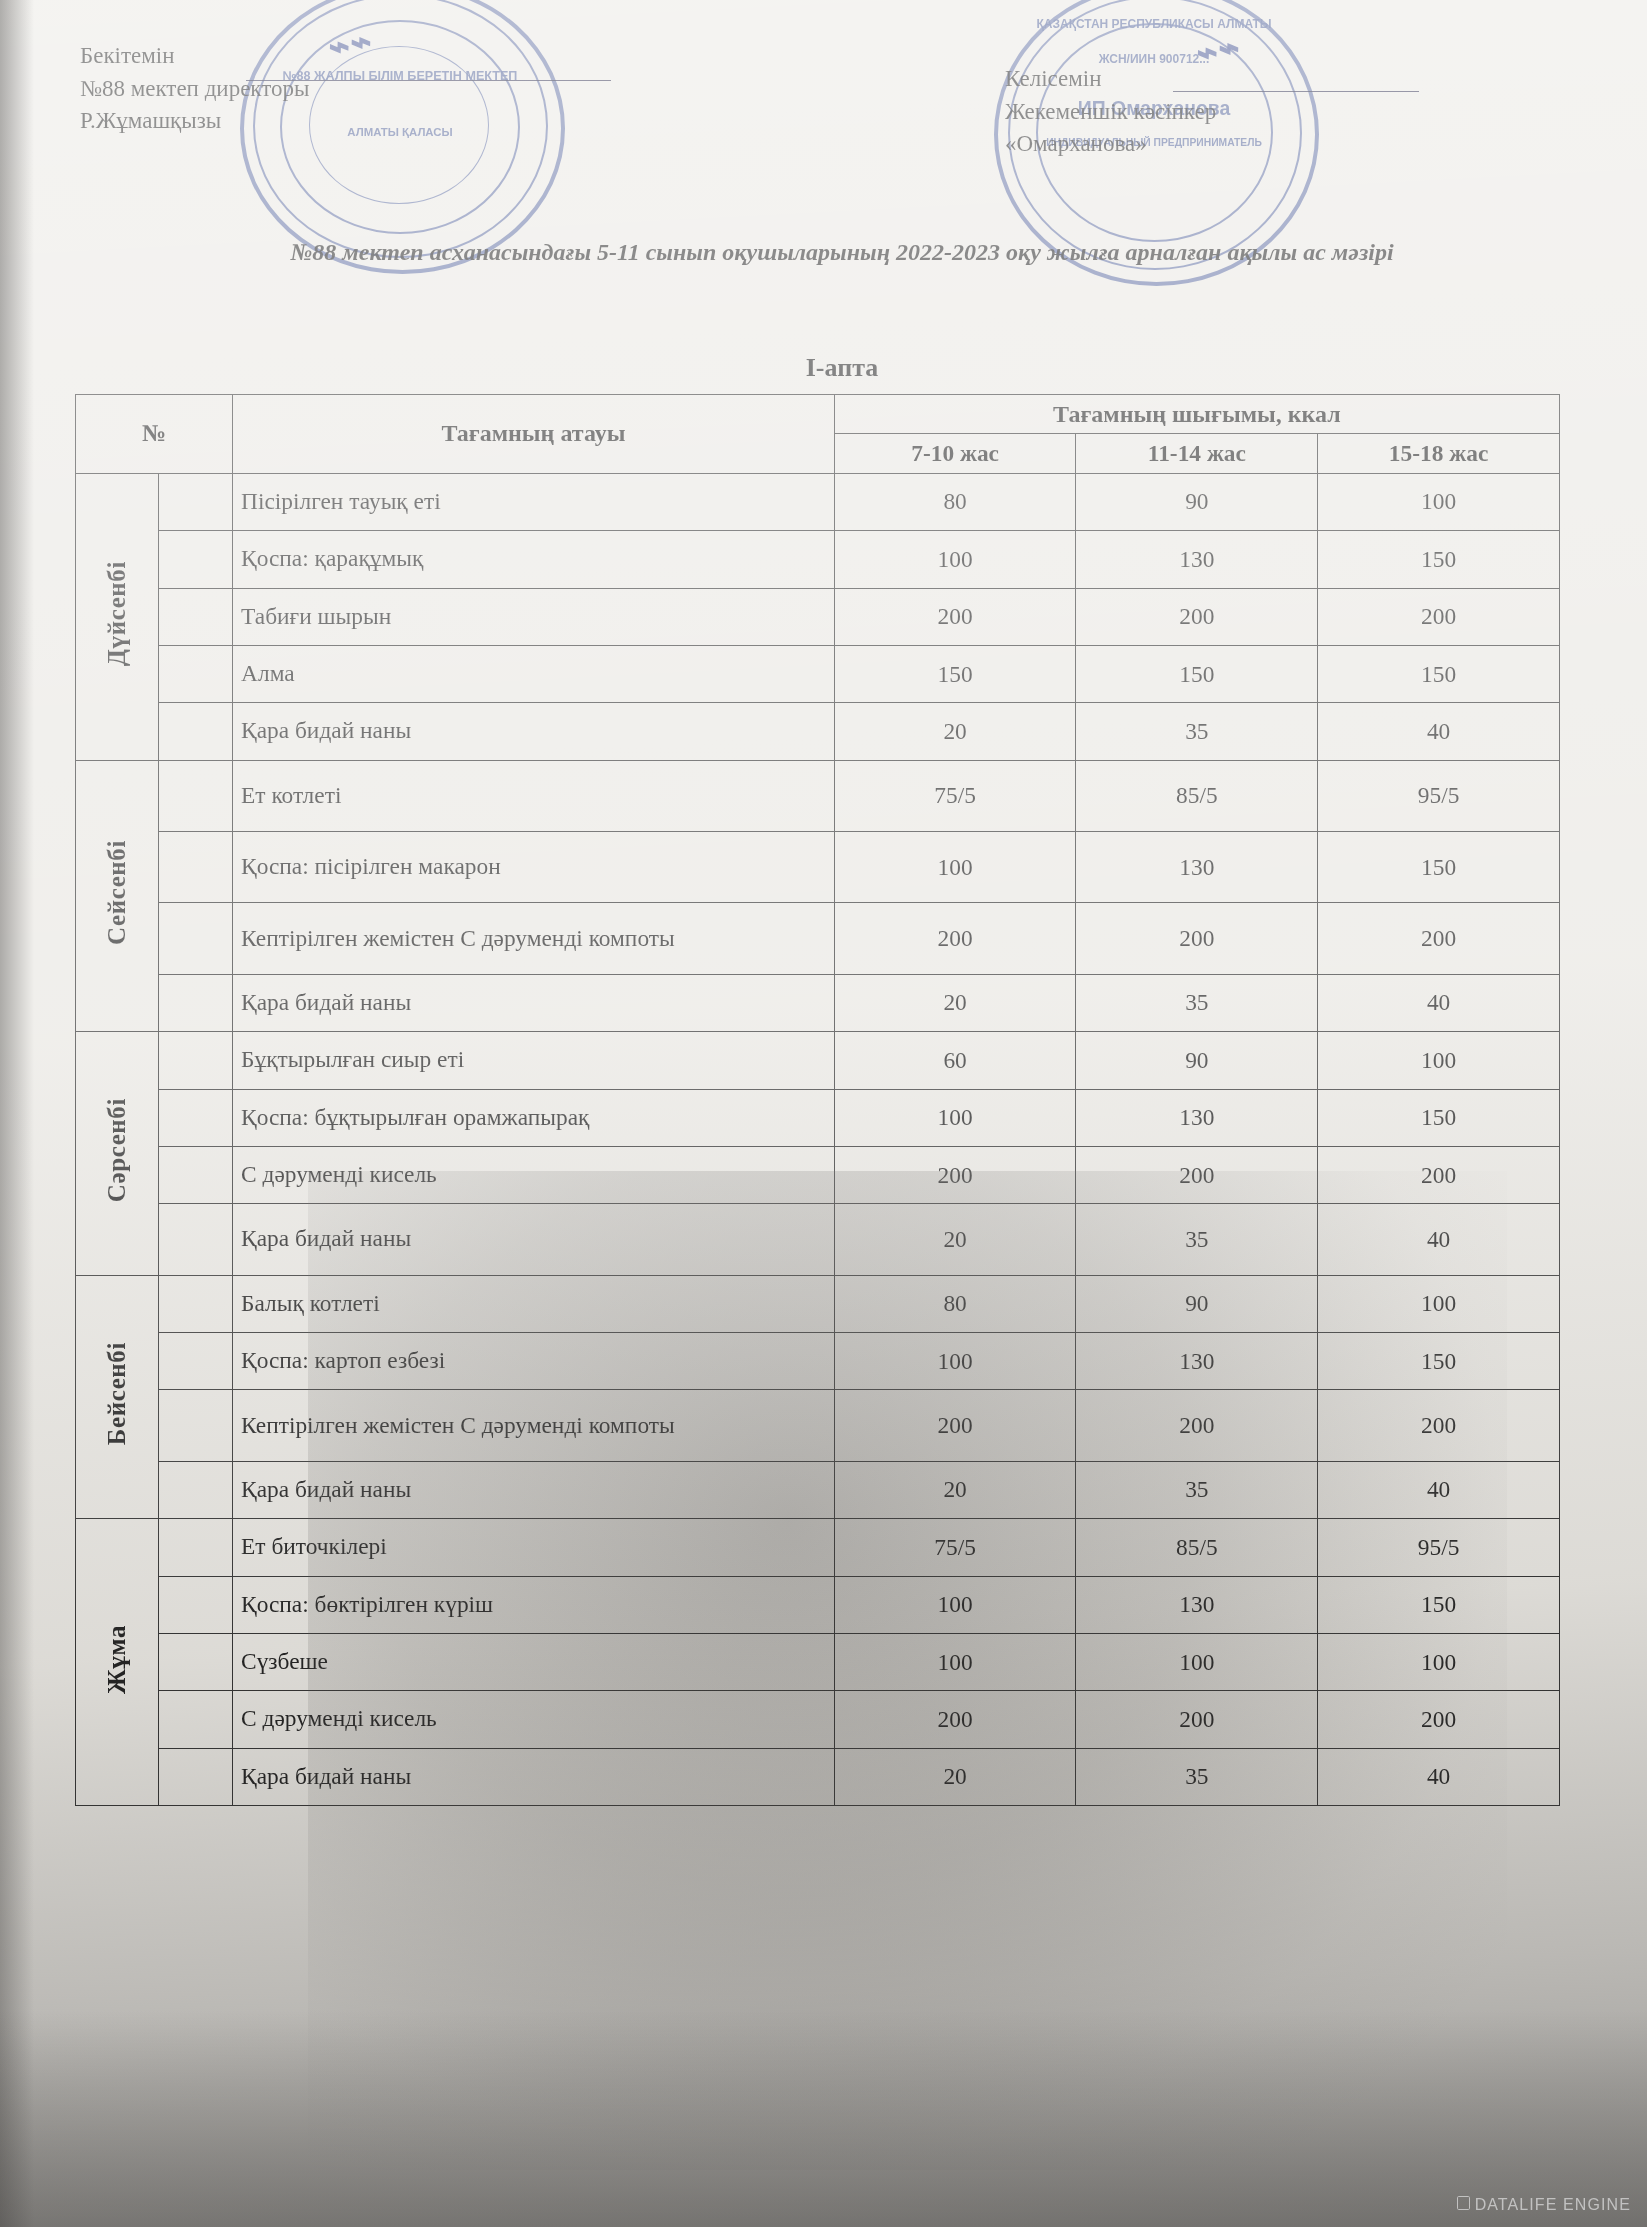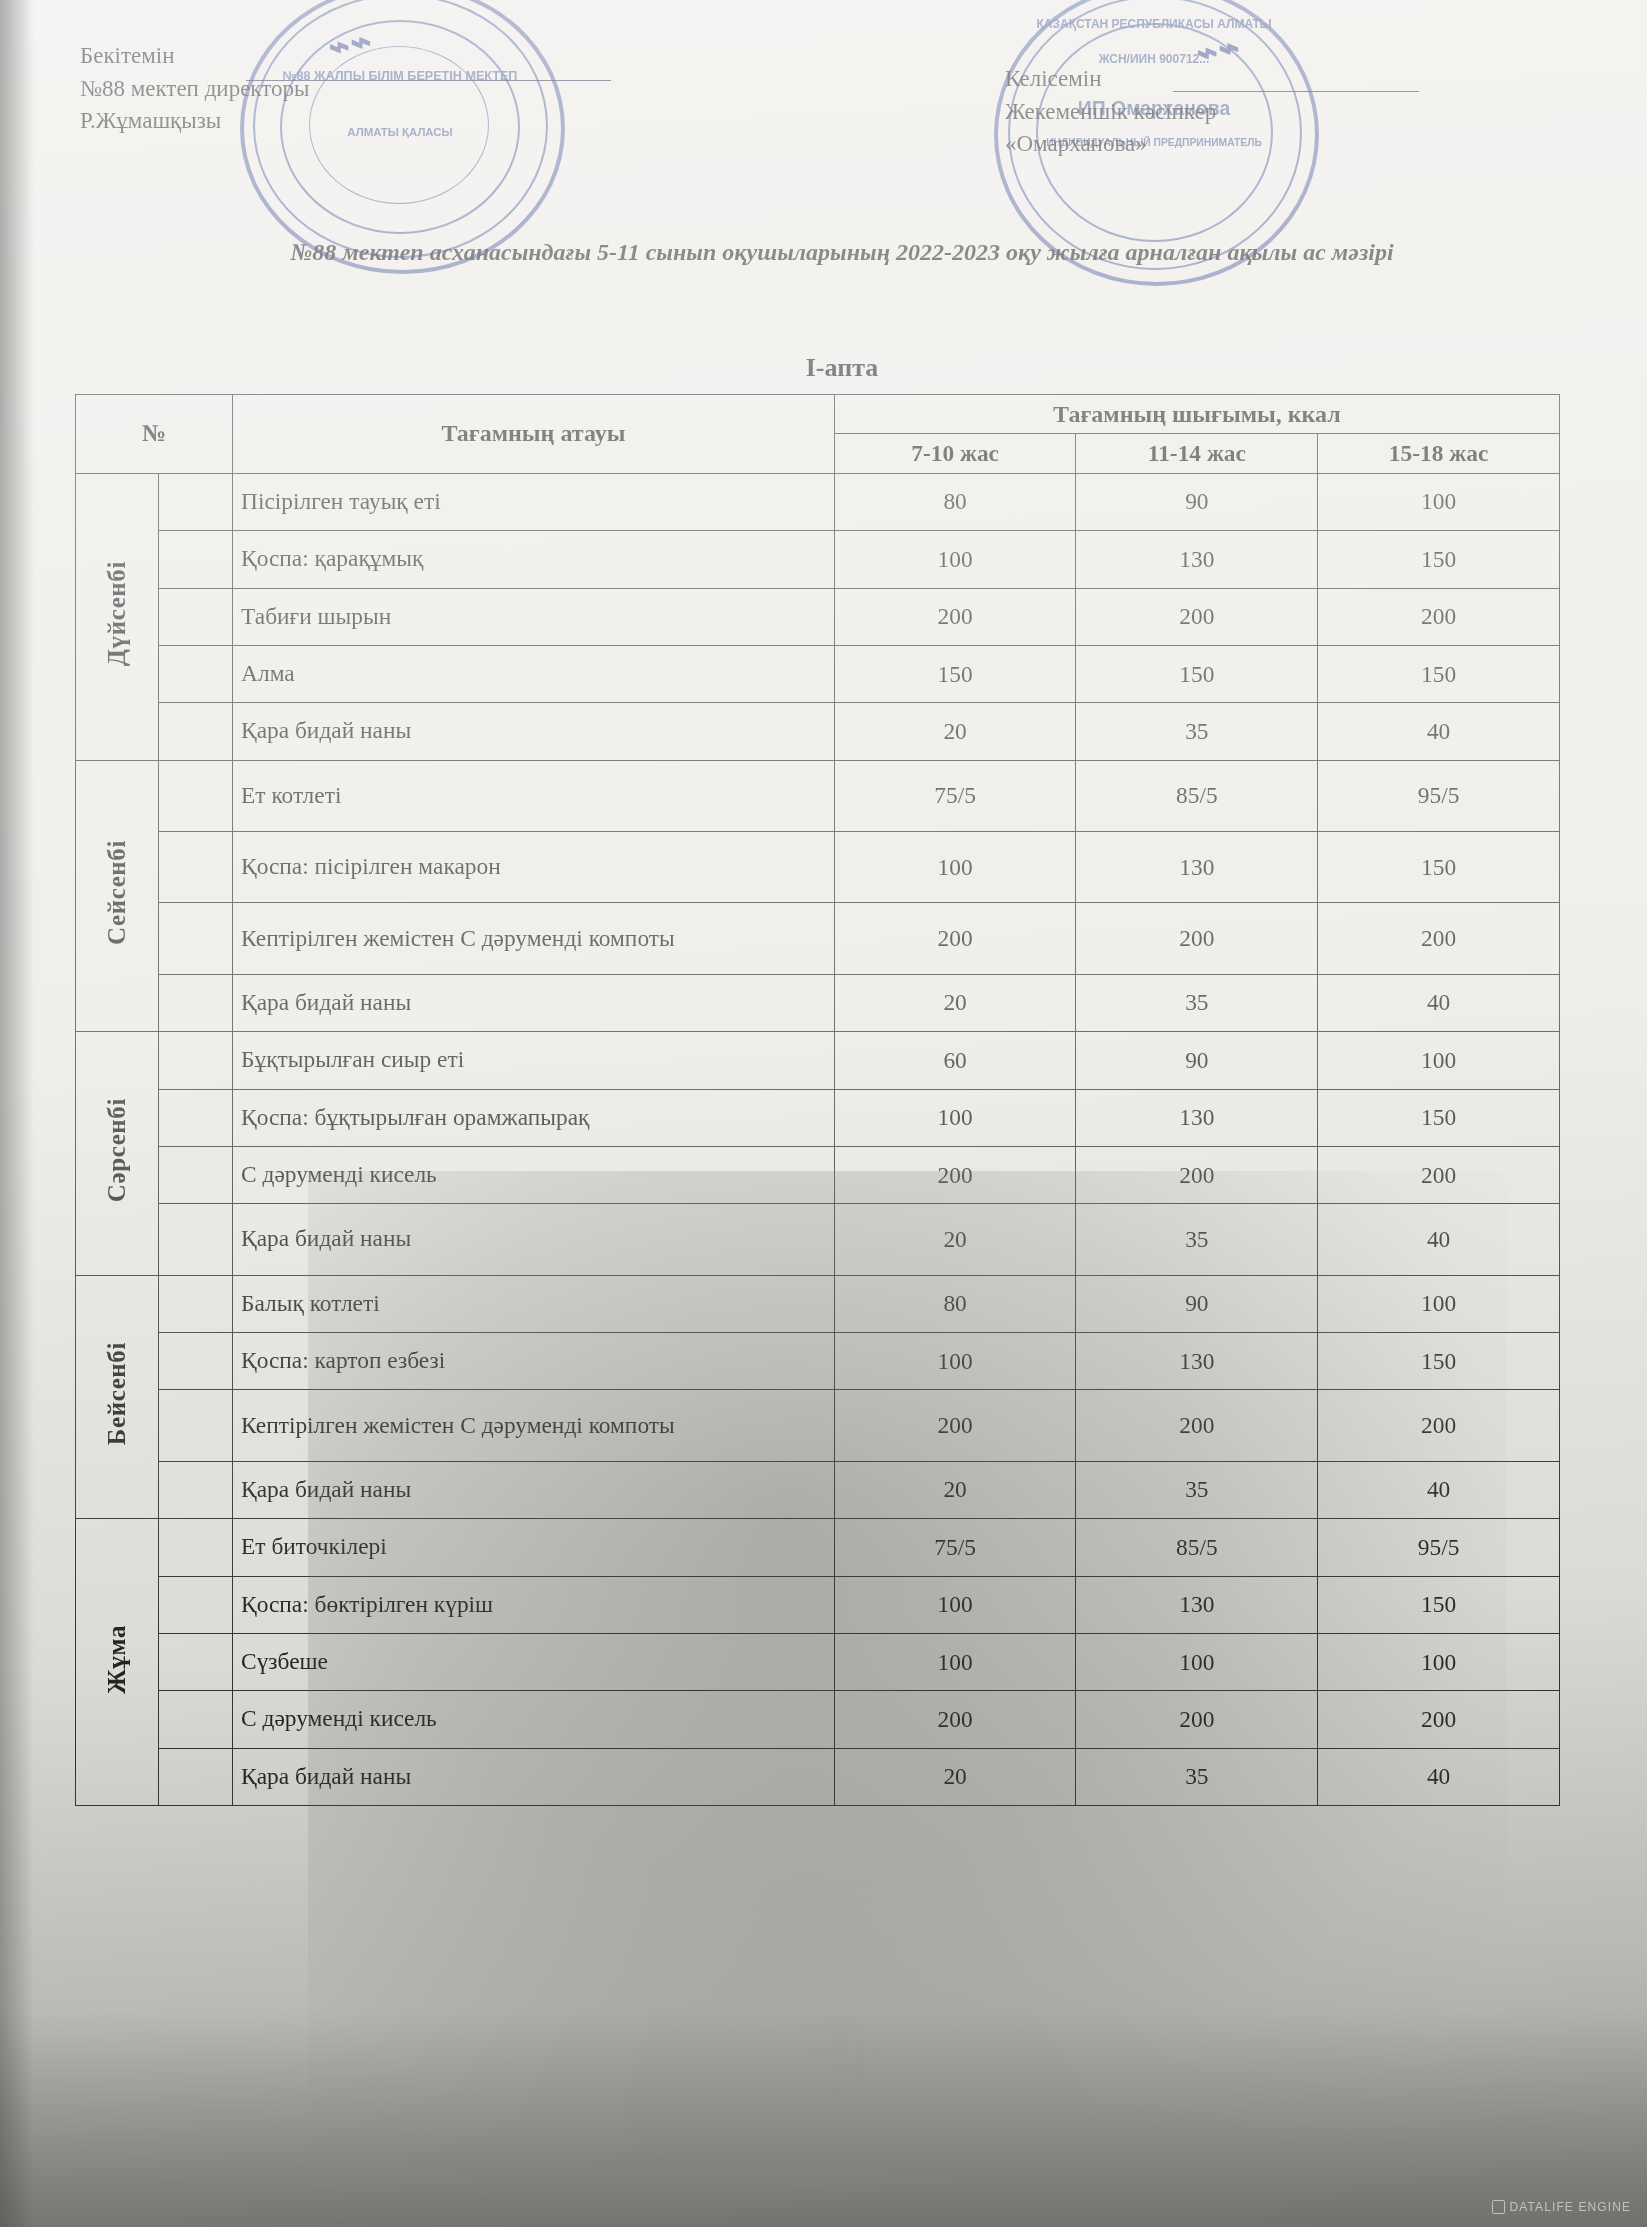--- a/index.html
+++ b/index.html
@@ -192,21 +192,21 @@
   .tall-row td { height: 59px; }
   .short-row td { height: 45px; }
 
   .watermark {
     position: absolute;
     right: 17px;
     bottom: 12.6px;
     z-index: 45;
     color: #cfcfcf;
     font-family: "Liberation Sans", sans-serif;
-    font-size: 12px;
+    font-size: 16px;
     letter-spacing: 1.1px;
     opacity: 0.85;
     display: flex;
     align-items: flex-start;
     gap: 4.6px;
   }
   .watermark .wm-icon {
     display: inline-block;
     width: 11.4px; height: 11.4px;
     border: 1.1px solid #cfcfcf;

